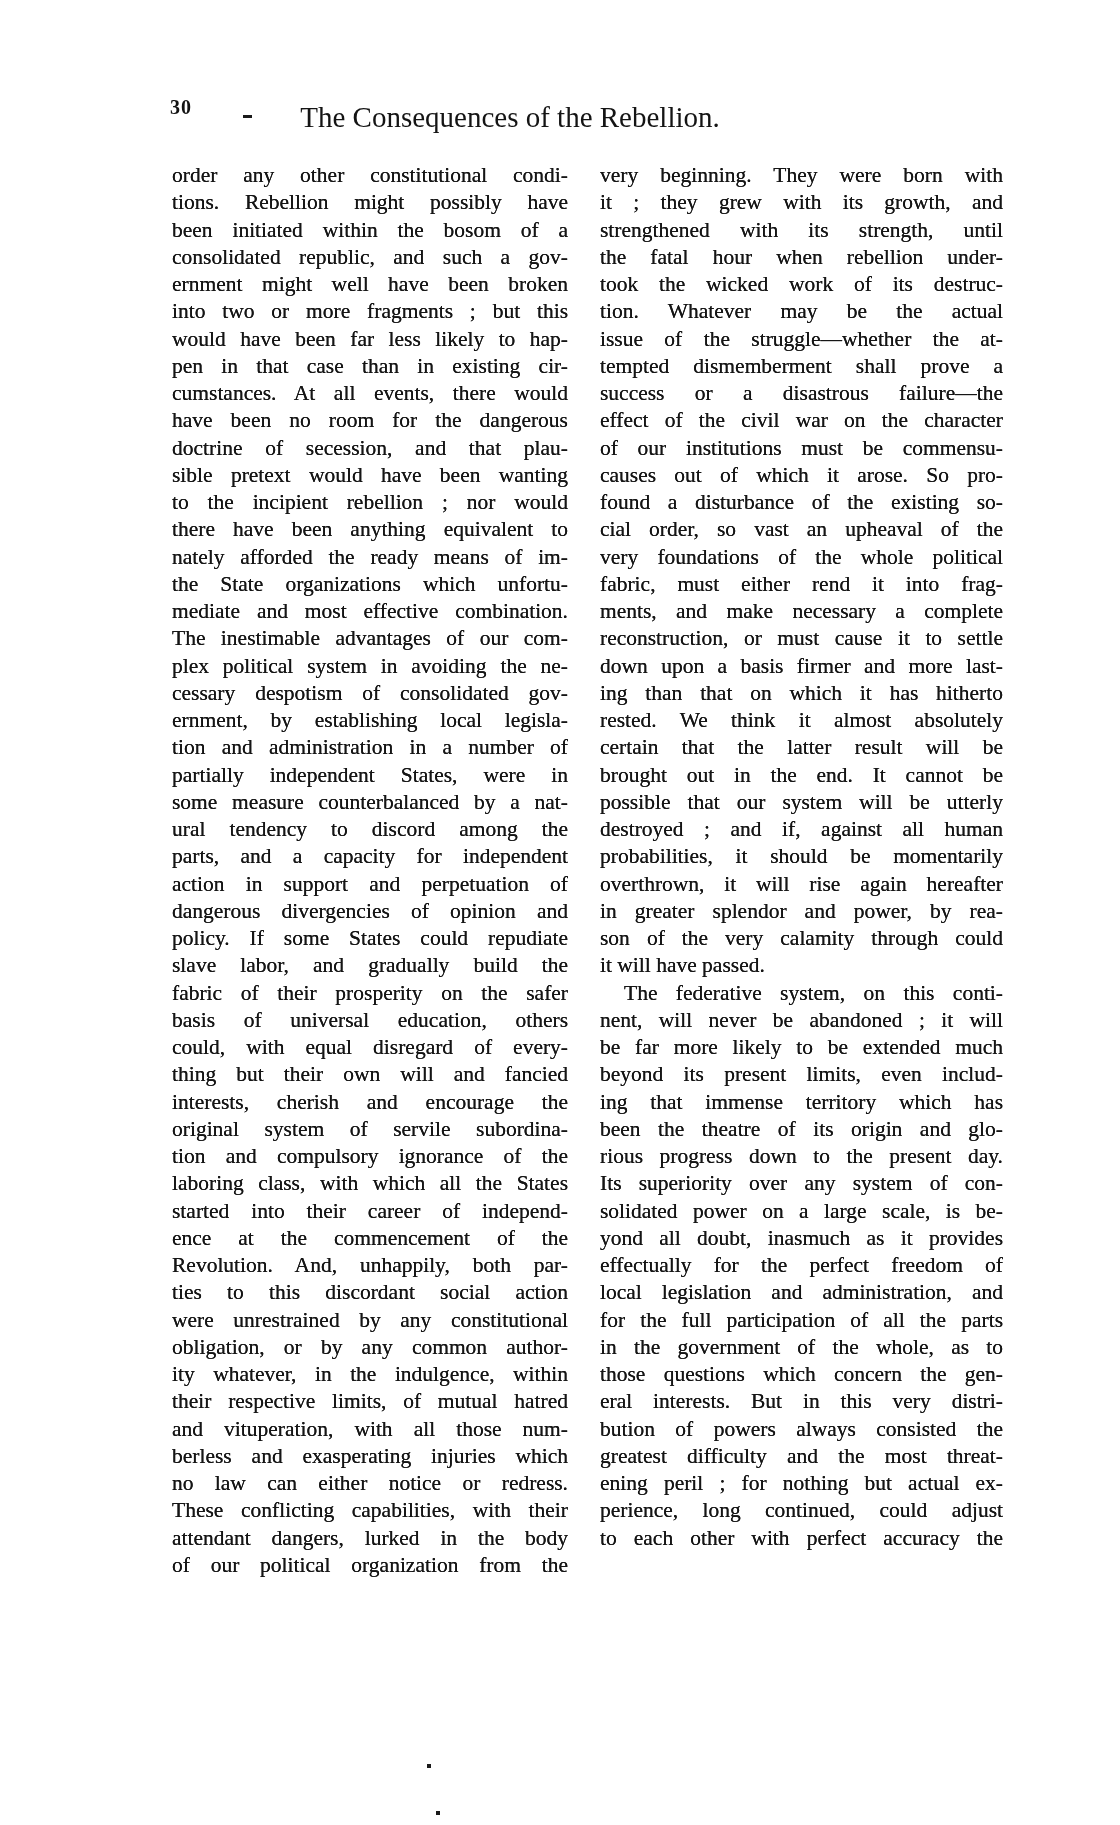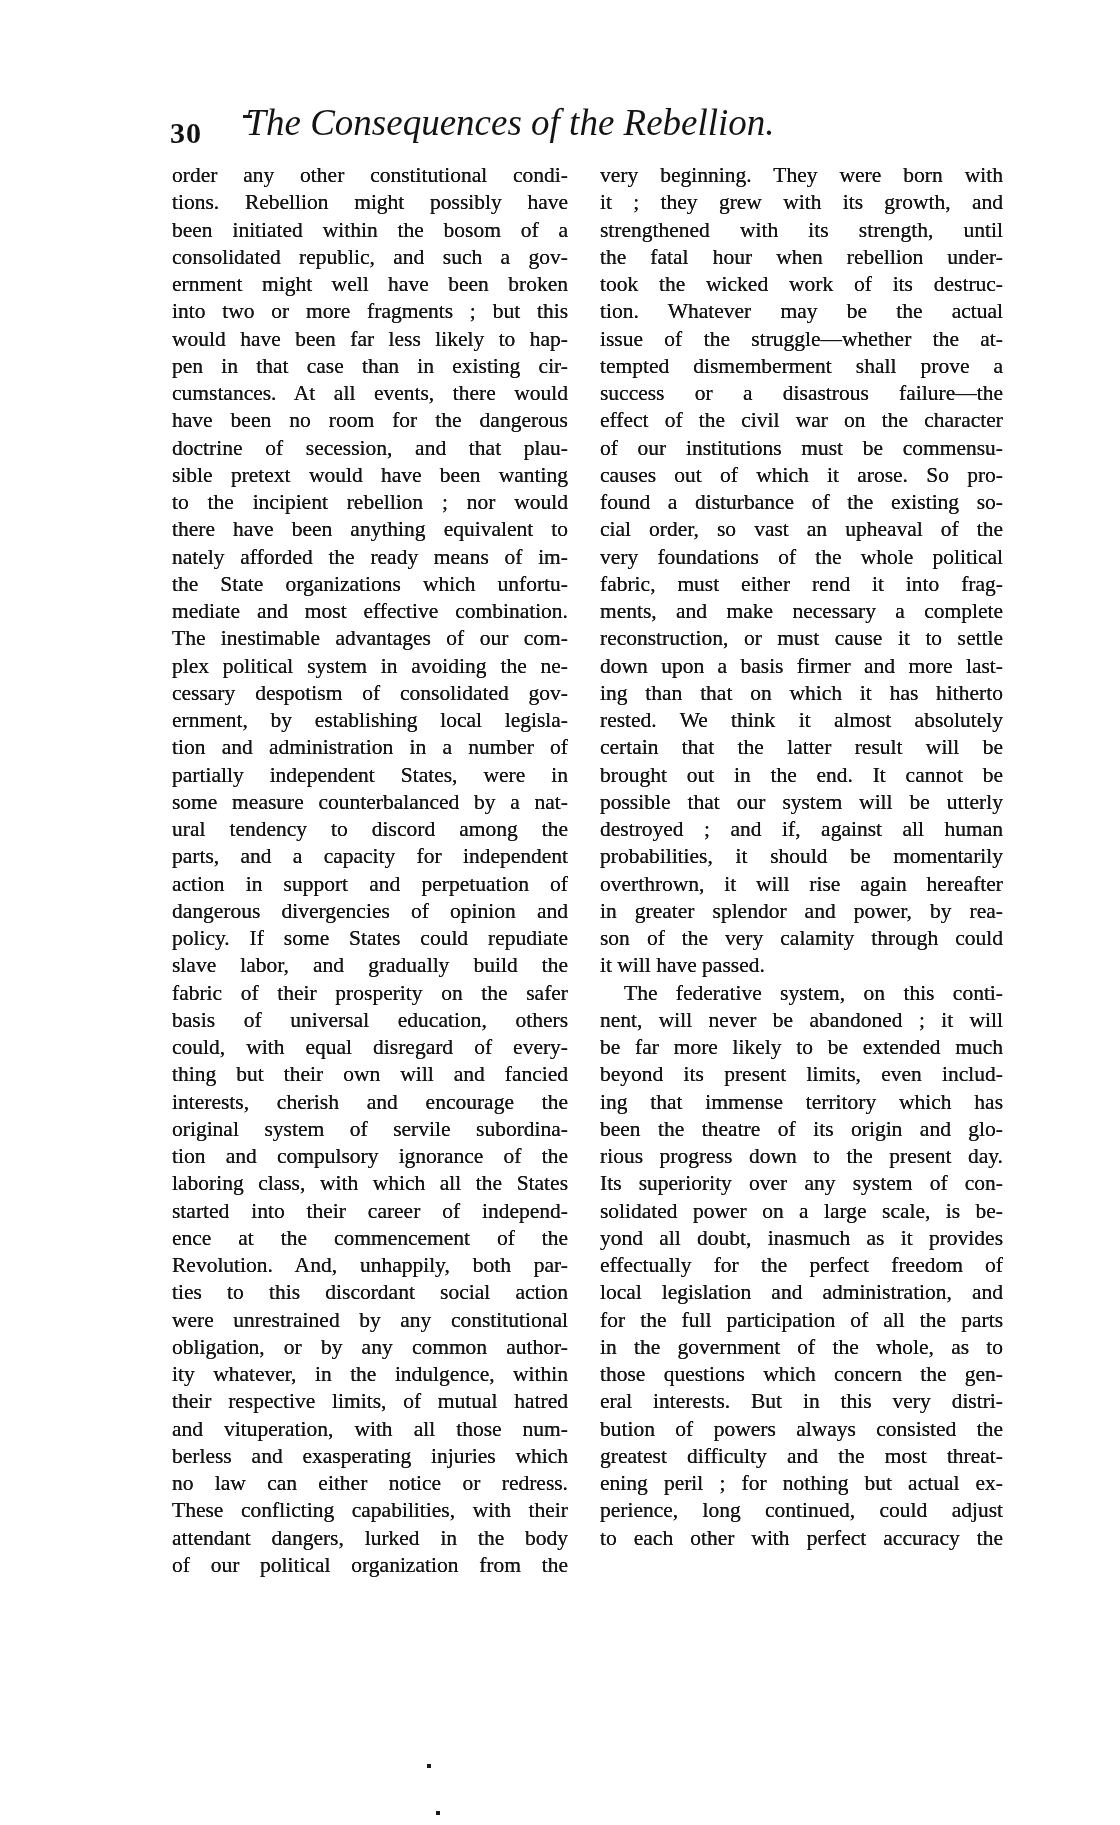--- a/index.html
+++ b/index.html
@@ -17,34 +17,33 @@
     overflow: hidden;
   }
   .page-header {
     position: absolute;
     top: 0; left: 0; right: 0;
     height: 160px;
   }
   .page-number {
     position: absolute;
     left: 170px;
-    top: 116px;
-    font-size: 30px;
+    top: 96px;
+    font-size: 20px;
     font-weight: bold;
     letter-spacing: 1px;
     color: #121212;
   }
   .running-title {
     position: absolute;
     left: 510px;
     top: 101px;
     transform: translateX(-50%);
     white-space: nowrap;
-    font-style: italic;
-    font-size: 37px;
+    font-size: 29px;
     color: #141414;
   }
   .column {
     position: absolute;
     top: 162px;
   }
   .column.left  { left: 172px; width: 396px; }
   .column.right { left: 600px; width: 403px; }
   .line {
     height: 27.25px;

